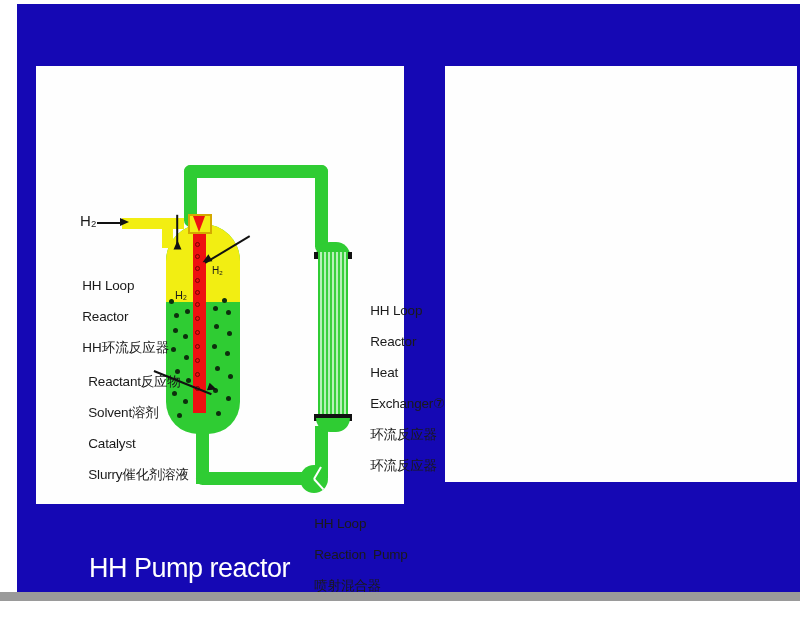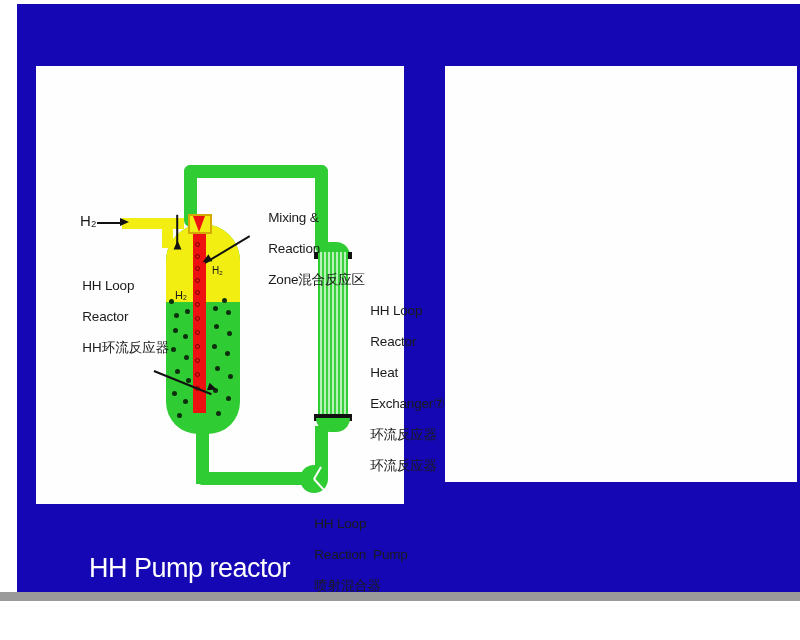--- a/index.html
+++ b/index.html
@@ -134,43 +134,44 @@
     <div class="lbl" style="left:176px;top:197px;font-size:10px;">H₂</div>
 
     <div id="hxTopBulb"></div>
     <div class="hxcap" style="top:186px;"></div>
     <div id="hx"></div>
     <div class="hxcap" style="top:348px;"></div>
     <div id="hxBotBulb"></div>
 
     <div id="pump"></div>
 
-    <div class="lbl" style="left:211px;top:128px;">
-      <span>Mixing &amp;</span><br>
-      <span>Reaction</span><br>
-      <span>Zone混合反应区</span>
-    </div>
     <div class="leaderDark" style="left:169px;top:196px;width:52px;transform:rotate(-31deg);background:#111;height:1.6px;"></div>
     <div class="arrowhead" style="left:166px;top:190px;transform:rotate(150deg);"></div>
 
     <div class="lbl" style="left:25px;top:196px;">
       <span>HH Loop</span><br>
       <span>Reactor</span><br>
       <span class="cn" style="font-size:13.5px;">HH环流反应器</span>
     </div>
 
     <div class="lbl" style="left:313px;top:221px;">
       <span>HH Loop</span><br>
       <span>Reactor</span><br>
       <span>Heat</span><br>
       <span>Exchanger⑦</span><br>
       <span>环流反应器</span><br>
       <span>环流反应器</span>
     </div>
 
+    <div class="lbl" style="left:31px;top:292px;">
+      <span>Reactant反应物</span><br>
+      <span>Solvent溶剂</span><br>
+      <span>Catalyst</span><br>
+      <span>Slurry催化剂溶液</span>
+    </div>
     <div class="leaderDark" style="left:118px;top:304px;width:62px;transform:rotate(22deg);background:#111;height:1.6px;"></div>
     <div class="arrowhead" style="left:172px;top:318px;transform:rotate(20deg);"></div>
 
     <div class="lbl" style="left:257px;top:434px;">
       <span>HH Loop</span><br>
       <span>Reaction  Pump</span><br>
       <span>喷射混合器</span>
     </div>
   </div>
 

